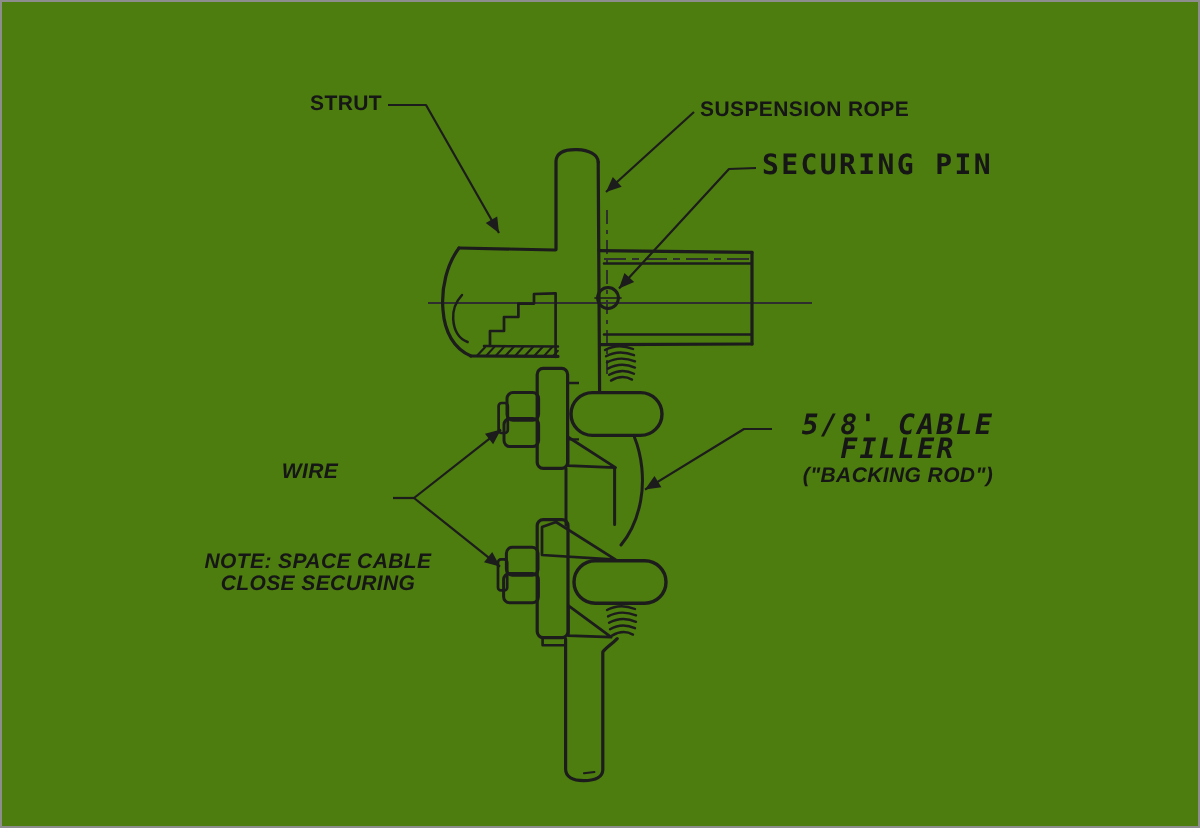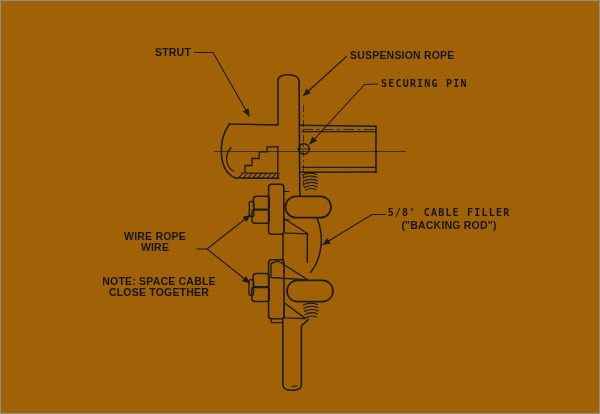--- a/index.html
+++ b/index.html
@@ -1,42 +1,42 @@
 <!DOCTYPE html>
 <html><head>
 <meta charset="utf-8">
 <style>
   html,body { margin:0; padding:0; background:#ffffff; }
   .frame {
     position:relative;
     width:598px; height:412px;
     border:1px solid #8d8d8d;
-    background:#a16207;
+    background:#4d7c0f;
     overflow:hidden;
     font-family:"Liberation Sans", sans-serif;
   }
   svg.art { position:absolute; left:0; top:0; width:598px; height:412px; }
   .lbl {
     position:absolute;
     font-family:"Liberation Sans", sans-serif;
     font-size:10.5px;
     font-weight:700;
     letter-spacing:0.2px;
     color:#161616;
     line-height:11.6px;
     white-space:nowrap;
   }
   .lbl.center { text-align:center; white-space:normal; }
   .cadfont {
     font-family:"DejaVu Sans Mono", monospace;
-    font-size:10px;
+    font-size:14px;
     font-weight:700;
     letter-spacing:1.2px;
   }
-  .blockline { display:block; }
+  .blockline { display:block;font-style:italic; }
 </style>
 </head>
 <body>
 
 <div class="frame">
 
   <svg class="art" viewBox="0 0 598 412">
     <defs>
       <marker id="arr" markerWidth="10" markerHeight="9" refX="8" refY="4" orient="auto" markerUnits="userSpaceOnUse">
         <path d="M0.4,0.7 L8,4 L0.4,7.3 Z" fill="#1c1c1c"></path>
@@ -124,27 +124,26 @@
     </g>
   </svg>
 
   <div class="lbl" style="left:110px; top:45.5px; width:80px; text-align:right;">STRUT</div>
 
   <div class="lbl" style="left:349px; top:49px;">SUSPENSION ROPE</div>
 
   <div class="lbl cadfont" style="left:380px; top:76.5px;">SECURING PIN</div>
 
   <div class="lbl center" style="left:93px; top:229.5px; width:122px;">
-    <span class="blockline">WIRE ROPE</span>
     <span class="blockline">WIRE</span>
   </div>
 
   <div class="lbl center" style="left:76px; top:274.5px; width:164px;">
     <span class="blockline">NOTE: SPACE CABLE</span>
-    <span class="blockline">CLOSE TOGETHER</span>
+    <span class="blockline">CLOSE SECURING</span>
   </div>
 
   <div class="lbl center" style="left:385px; top:205.5px; width:126px; line-height:12.8px;">
     <span class="blockline cadfont">5/8' CABLE FILLER</span>
     <span class="blockline">("BACKING ROD")</span>
   </div>
 
 </div>
 
 </body></html>

